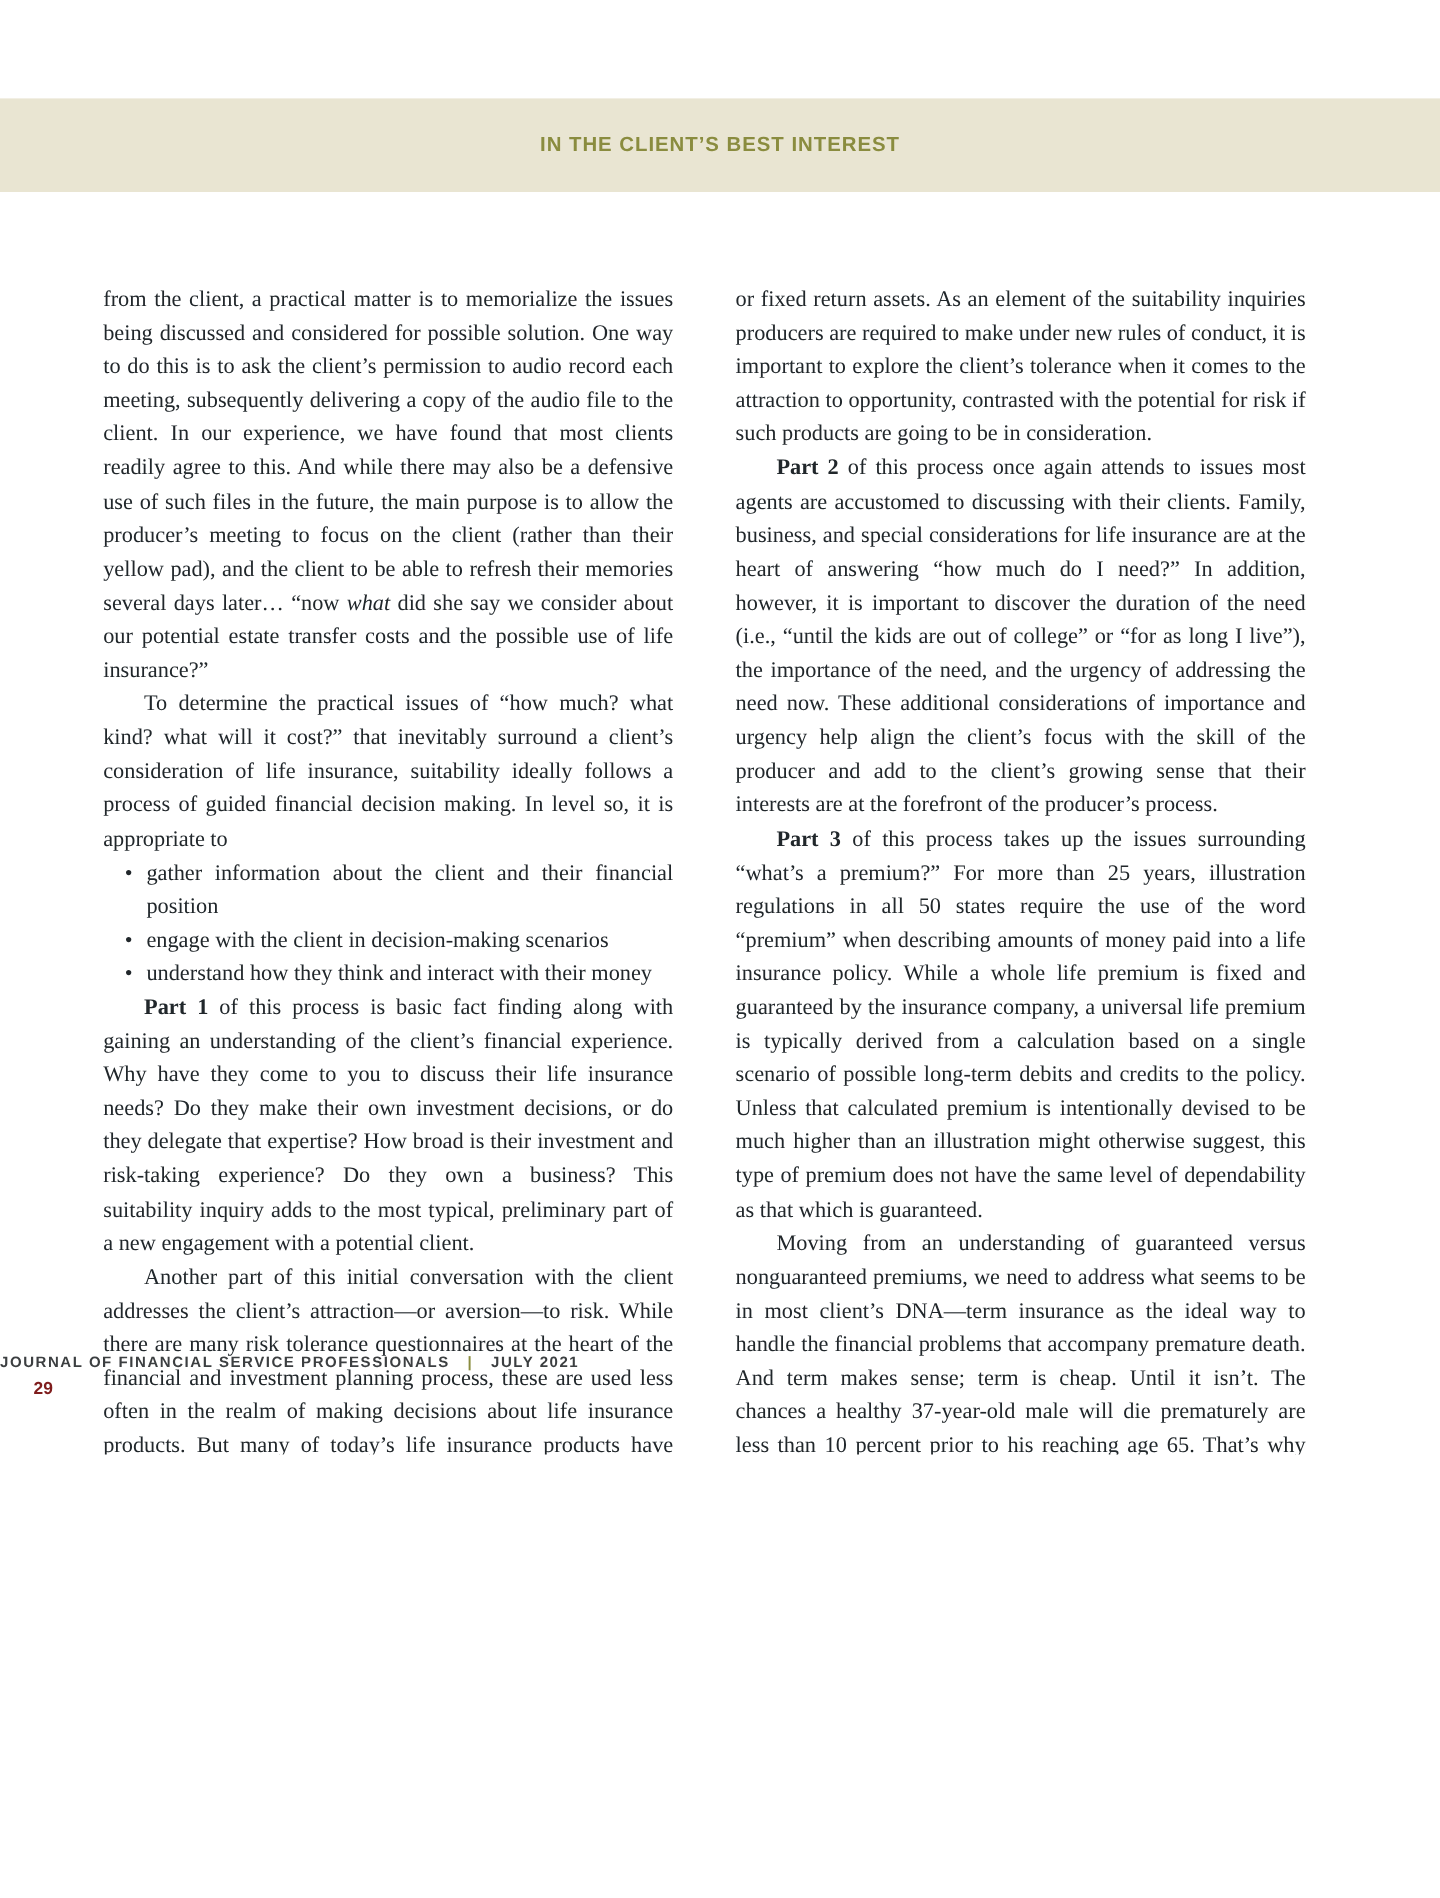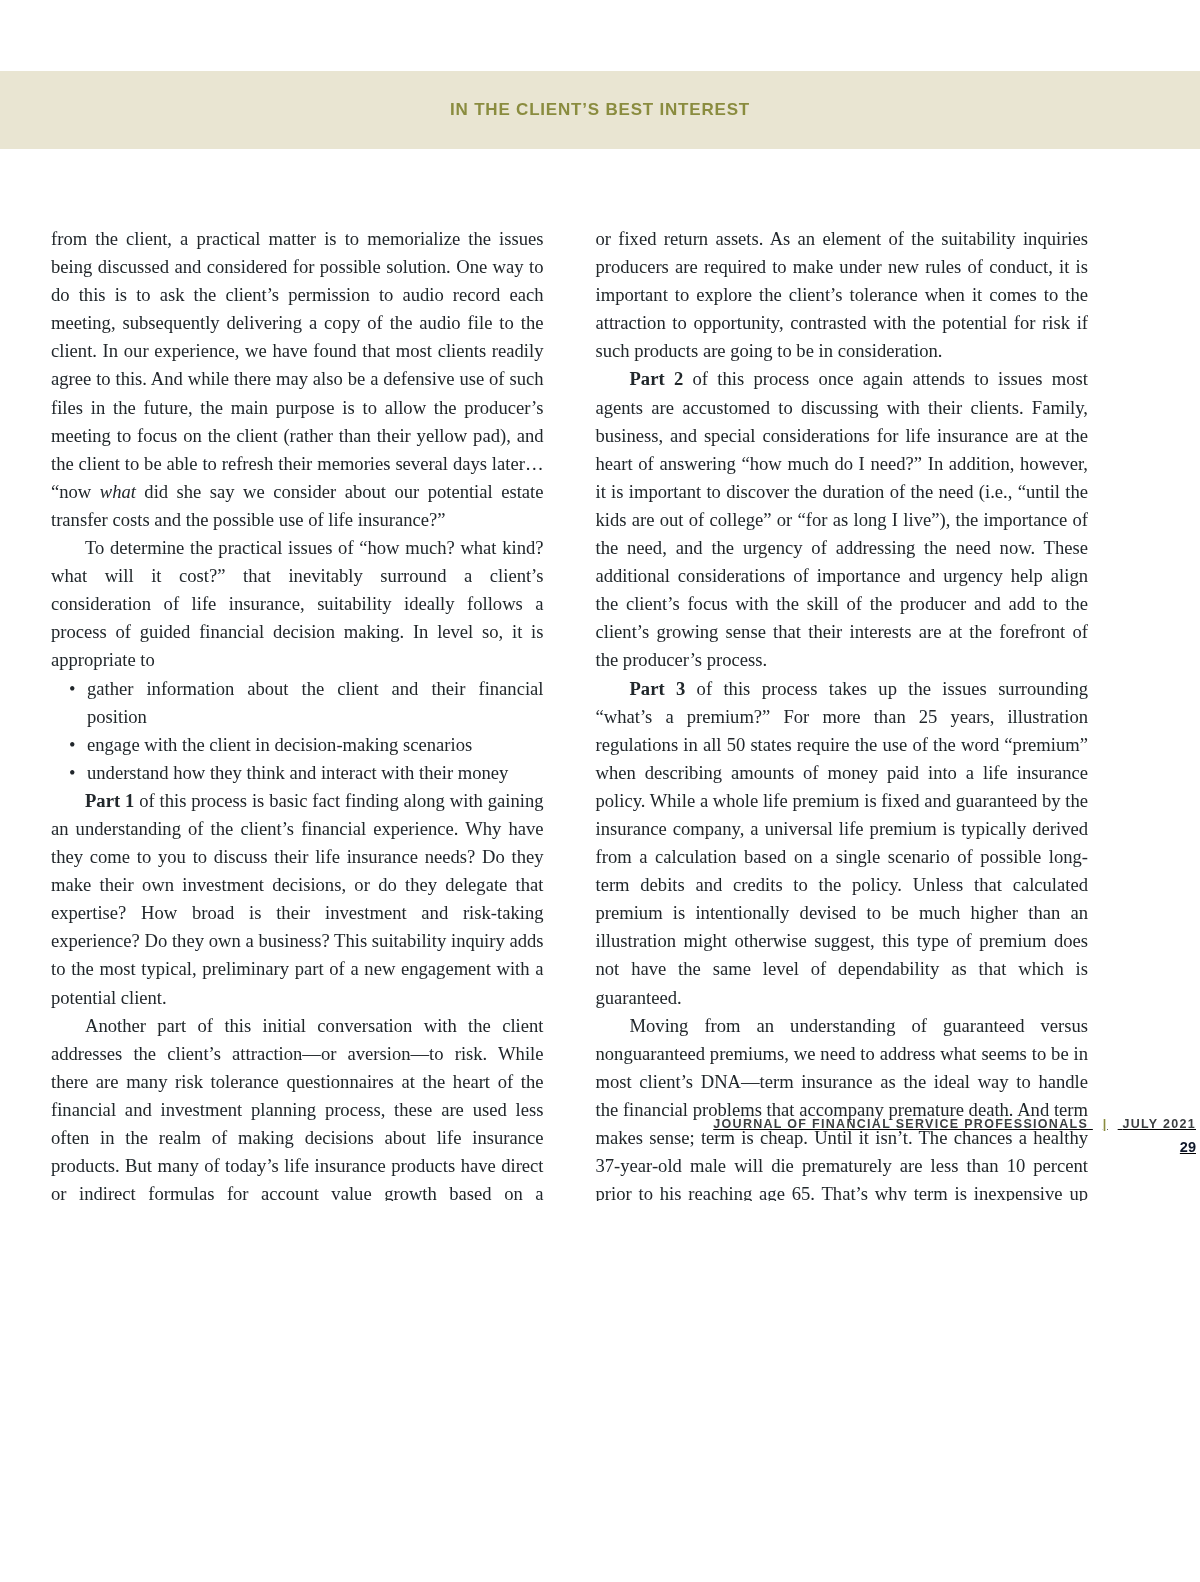--- a/index.html
+++ b/index.html
@@ -1,62 +1,61 @@
 <!DOCTYPE html>
 <html style="--banner-bg: #e9e5d2; --banner-text: #8a8c3f;"><head>
 <meta charset="utf-8">
 <style>
   * { margin:0; padding:0; box-sizing:border-box; }
   html,body { background:#ffffff; }
   body { font-family:"Liberation Serif", serif; }
   .page {
     width:1200px; height:1200px; position:relative;
-    background:#ffffff; overflow:hidden; margin:1px auto;
+    background:#ffffff; overflow:hidden; margin:12px auto;
   }
   .banner {
     margin-top:70px; height:78px;
     background:var(--banner-bg,#e9e5d2);
     display:flex; align-items:center; justify-content:center;
   }
   .banner-title {
     font-family:"Liberation Sans", sans-serif;
     font-weight:bold; font-size:17px; letter-spacing:0.8px;
     color:var(--banner-text,#8a8c3f);
   }
   .content {
     display:flex; gap:52px;
-    padding:76px 112px 0 51px;
+    padding:76px 112px 0 86px;
   }
   .col {
     flex:1; min-width:0;
     font-size:18.6px; line-height:28.1px;
     color:#21272b; text-align:justify;
   }
   .para { margin:0; }
   .para.indent { text-indent:34px; }
   .bold { font-weight:bold; }
   .italic { font-style:italic; }
   ul.bullets { list-style:none; margin:0 0 0 14px; }
   ul.bullets li { position:relative; padding-left:22px; text-align:justify; }
   ul.bullets li::before { content:"\2022"; position:absolute; left:4px; }
   .footer {
     position:absolute; left:0; right:4px; bottom:46px;
-    text-align:right;
-    text-decoration:underline;
+    text-align:left;
   }
   .footer-line {
     font-family:"Liberation Sans", sans-serif;
     font-size:12.5px; font-weight:bold; letter-spacing:1.3px;
     color:#3c3f41; text-transform:uppercase;
   }
   .sep { color:var(--banner-text,#8a8c3f); margin:0 10px; }
   .page-number {
     margin-top:8px;
     font-family:"Liberation Sans", sans-serif;
-    font-size:14.5px; font-weight:bold; color:#0f172a;
+    font-size:14.5px; font-weight:bold; color:#7f1d1d;padding-left:28px;
   }
 </style>
 </head>
 <body>
 
 <div class="page">
 
   <div class="banner">
     <span class="banner-title">IN THE CLIENT’S BEST INTEREST</span>
   </div>

